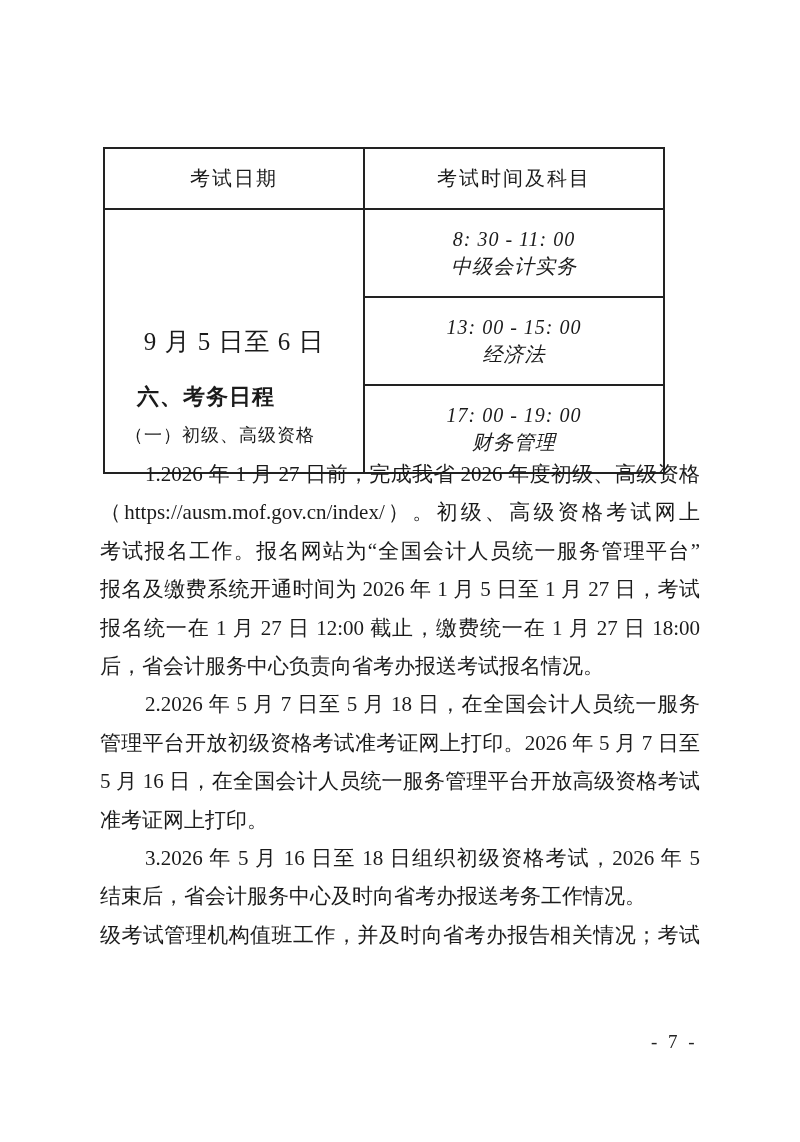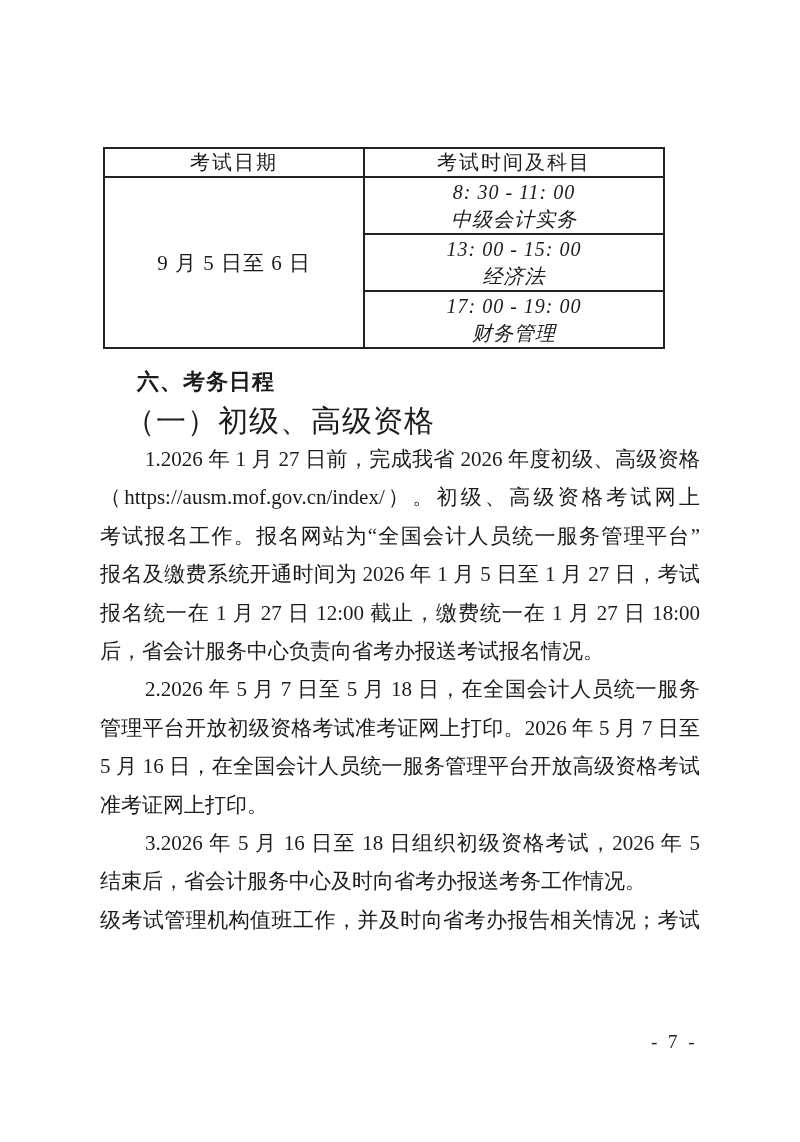--- a/index.html
+++ b/index.html
@@ -21,50 +21,50 @@
     width: 562px;
     border-collapse: collapse;
     table-layout: fixed;
     text-align: center;
     font-size: 20px;
     color: #1b1b1b;
   }
   .exam-table th, .exam-table td {
     border: 2px solid #222222;
     font-weight: normal;
-    padding: 0;
+    padding: 16px;
     vertical-align: middle;
   }
   .col-date { width: 260px; }
   .header-row { height: 26px; }
   .header-row th { letter-spacing: 2px; }
   .session-row { height: 57px; }
   .cell-line { line-height: 27px; letter-spacing: 1px; white-space: nowrap; font-style: italic; }
-  .date-cell { font-size: 21px; letter-spacing: 1px; border-radius: 29px; }
+  .date-cell { font-size: 25px; letter-spacing: 1px; border-radius: 29px; }
   
   .text-block {
     position: absolute;
     left: 100px;
-    top: 362px;
+    top: 377px;
     width: 600px;
     font-size: 21px;
   }
   .sec-heading {
     font-family: "Liberation Sans", "DejaVu Sans", sans-serif;
     font-weight: bold;
     font-size: 22px;
     line-height: 39px;
     height: 39px;
     padding-left: 37px;
     letter-spacing: 1px;
     white-space: nowrap;
     overflow: hidden;
   }
   .sec-subheading {
-    font-size: 30px;
+    font-size: 18px;
     line-height: 39px;
     height: 39px;
     padding-left: 25px;
     letter-spacing: 1px;
     white-space: nowrap;
     overflow: hidden;
   }
   .bline {
     line-height: 38.4px;
     height: 38.4px;

